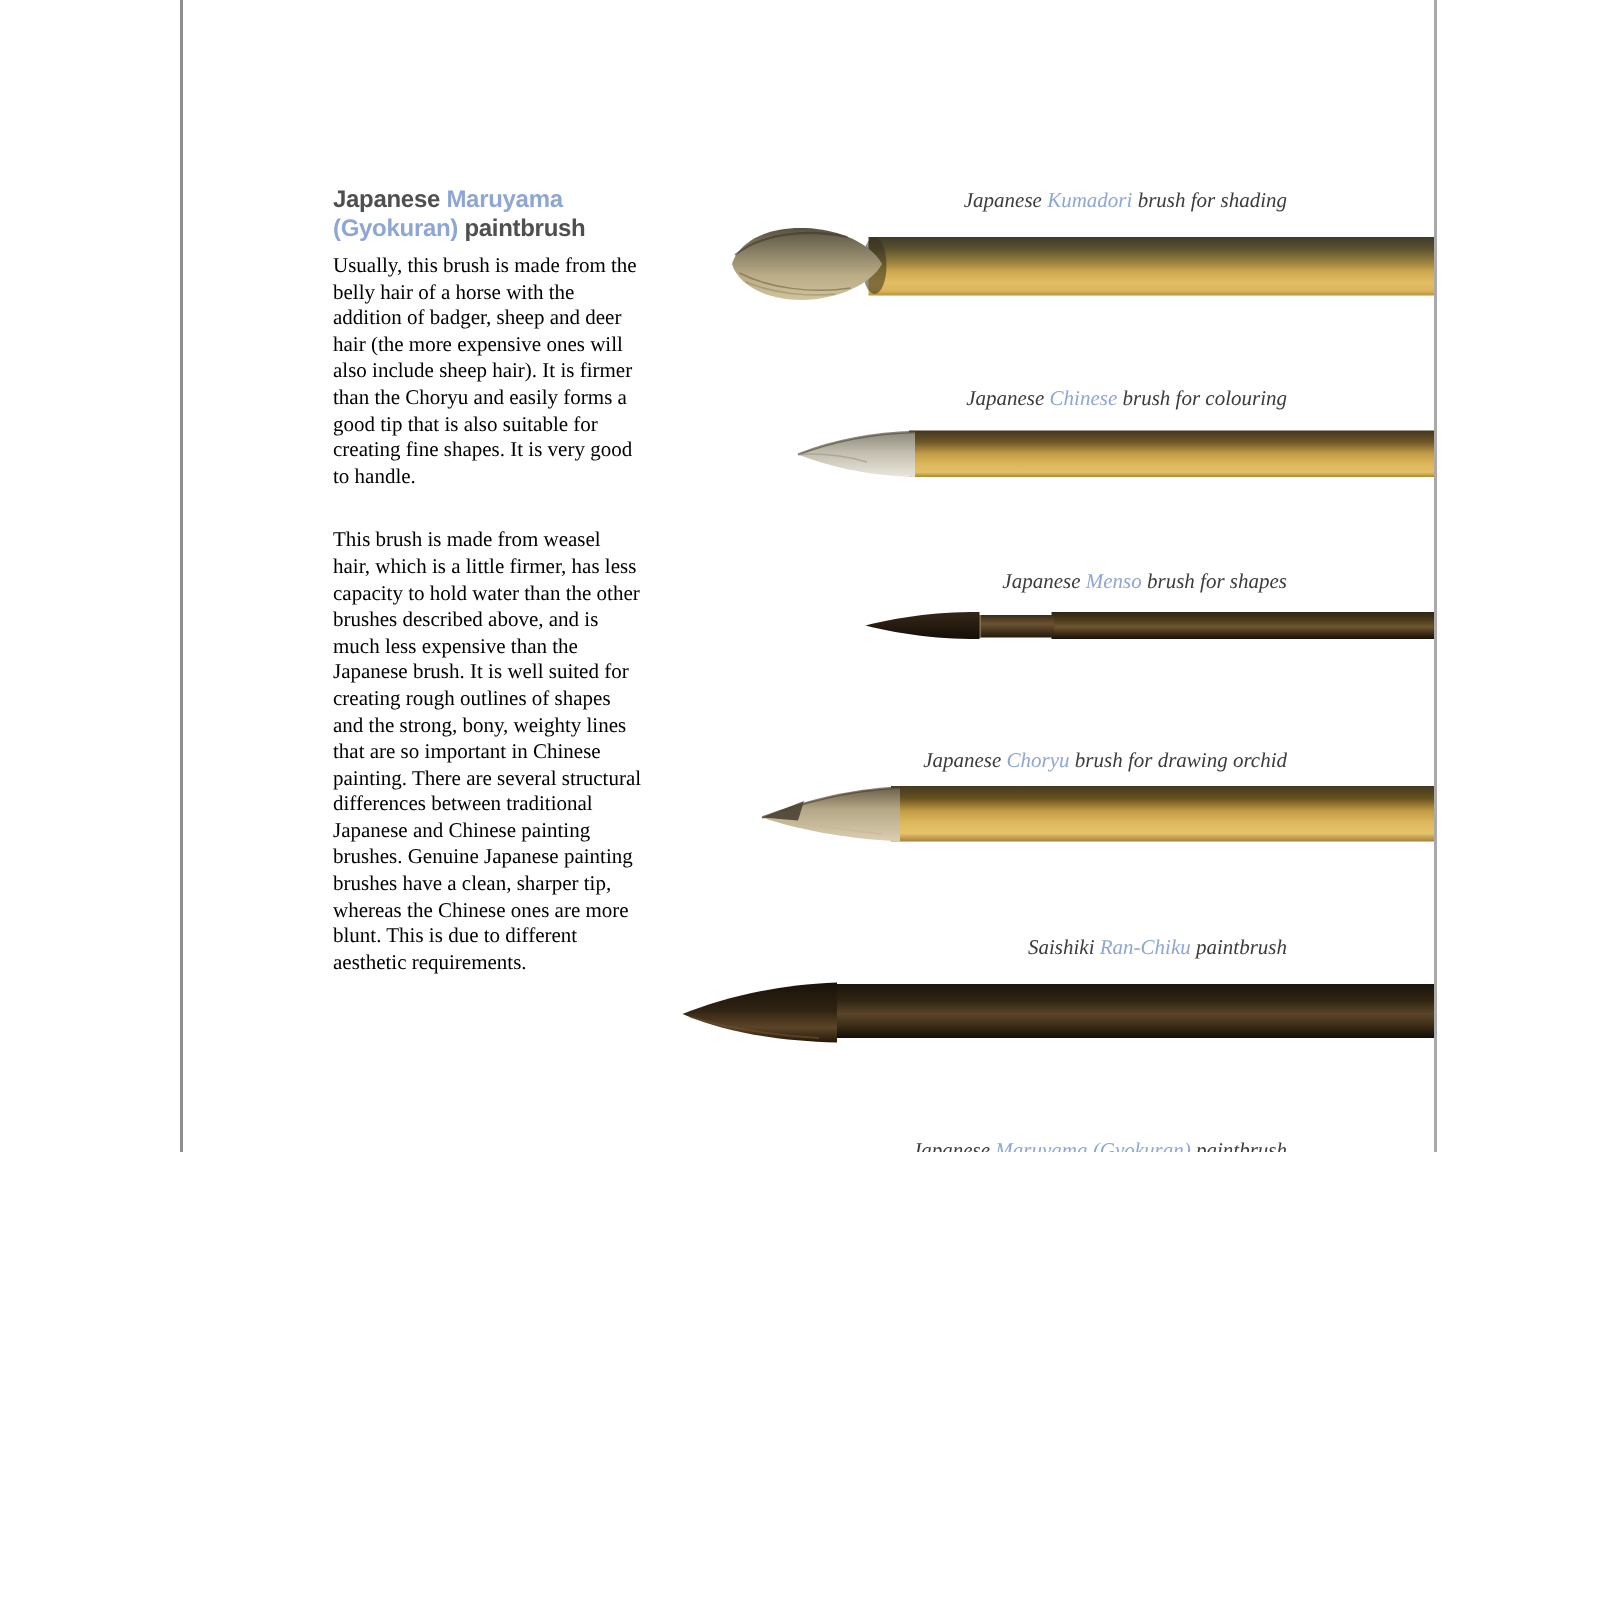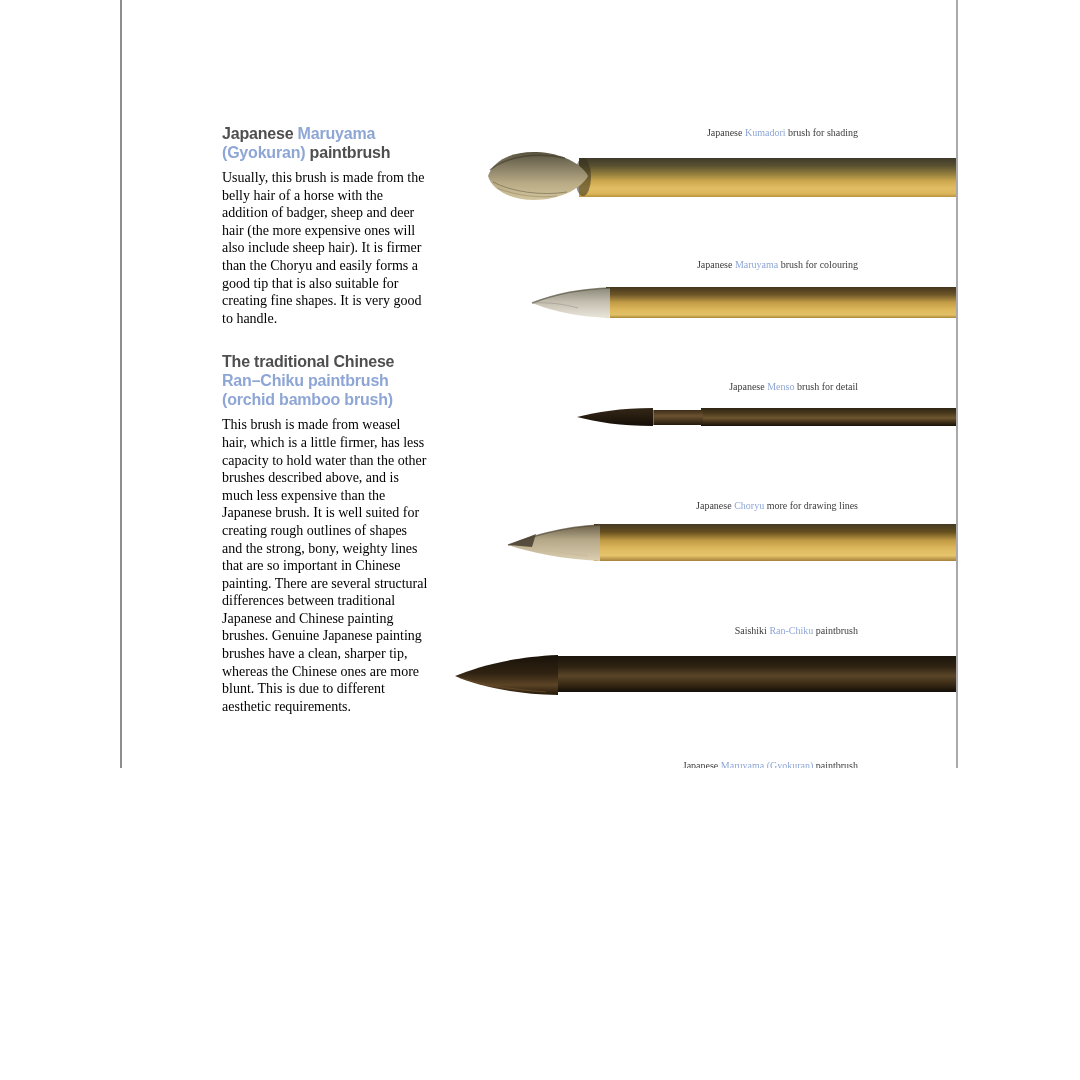--- a/index.html
+++ b/index.html
@@ -17,21 +17,21 @@
     font-size:16px;line-height:19px;color:#4f4f4f;margin:0 0 7px 0;
   }
   .text-col h3 .accent{color:var(--accent,#8ea6d5);}
   .text-col p{
     font-family:"Liberation Serif",serif;font-size:14px;line-height:17.6px;
     color:#000000;margin:0 0 25px 0;
   }
 
   .fig-caption{
     position:absolute;right:222px;white-space:nowrap;
-    font-family:"Liberation Serif",serif;font-size:10px;color:#3c3c3c;
+    font-family:"Liberation Serif",serif;font-style:italic;font-size:14px;color:#3c3c3c;
   }
   .fig-caption .accent{color:var(--accent,#8ea6d5);}
 
   .brush-svg{position:absolute;display:block;}
 
   .folio{
     position:absolute;right:224px;top:1025px;display:flex;align-items:baseline;gap:13px;
     font-family:"Liberation Sans",sans-serif;font-size:13.5px;
   }
   .folio .folio-label{color:#a21caf;margin-left:24px;}
@@ -42,28 +42,27 @@
 
 <div class="canvas">
 
   <div class="page-left-edge"></div>
   <div class="page-right-edge"></div>
   <div class="bottom-rule"></div>
 
   <div class="text-col">
     <h3><span>Japanese </span><span class="accent">Maruyama (Gyokuran)</span><span> paintbrush</span></h3>
     <p>Usually, this brush is made from the belly hair of a horse with the addition of badger, sheep and deer hair (the more expensive ones will also include sheep hair). It is firmer than the Choryu and easily forms a good tip that is also suitable for creating fine shapes. It is very good to handle.</p>
-    <h3><span>The traditional Chinese </span><span class="accent">Ran–Chiku paintbrush (orchid bamboo brush)</span><span></span></h3>
     <p>This brush is made from weasel hair, which is a little firmer, has less capacity to hold water than the other brushes described above, and is much less expensive than the Japanese brush. It is well suited for creating rough outlines of shapes and the strong, bony, weighty lines that are so important in Chinese painting. There are several structural differences between traditional Japanese and Chinese painting brushes. Genuine Japanese painting brushes have a clean, sharper tip, whereas the Chinese ones are more blunt. This is due to different aesthetic requirements.</p>
   </div>
 
   <div class="fig-caption" style="top:127px"><span>Japanese </span><span class="accent">Kumadori</span><span> brush for shading</span></div>
-  <div class="fig-caption" style="top:259px"><span>Japanese </span><span class="accent">Maruyama</span><span> brush for colouring</span></div>
-  <div class="fig-caption" style="top:381px"><span>Japanese </span><span class="accent">Menso</span><span> brush for detail</span></div>
-  <div class="fig-caption" style="top:500px"><span>Japanese </span><span class="accent">Choryu</span><span> more for drawing lines</span></div>
+  <div class="fig-caption" style="top:259px"><span>Japanese </span><span class="accent">Chinese</span><span> brush for colouring</span></div>
+  <div class="fig-caption" style="top:381px"><span>Japanese </span><span class="accent">Menso</span><span> brush for shapes</span></div>
+  <div class="fig-caption" style="top:500px"><span>Japanese </span><span class="accent">Choryu</span><span> brush for drawing orchid</span></div>
   <div class="fig-caption" style="top:625px"><span>Saishiki </span><span class="accent">Ran-Chiku</span><span> paintbrush</span></div>
   <div class="fig-caption" style="top:760px"><span>Japanese </span><span class="accent">Maruyama (Gyokuran)</span><span> paintbrush</span></div>
   <div class="fig-caption" style="top:859px"><span>Japanese </span><span class="accent">Choryu</span><span> paintbrush</span></div>
 
   <svg class="brush-svg" style="left:487px;top:148px" width="469" height="56">
     <defs>
       <linearGradient id="h1" x1="0" y1="0" x2="0" y2="1">
         <stop offset="0" stop-color="#3f3a2a"></stop>
           <stop offset=".2" stop-color="#5a5130"></stop>
         <stop offset=".42" stop-color="#96803e"></stop>

